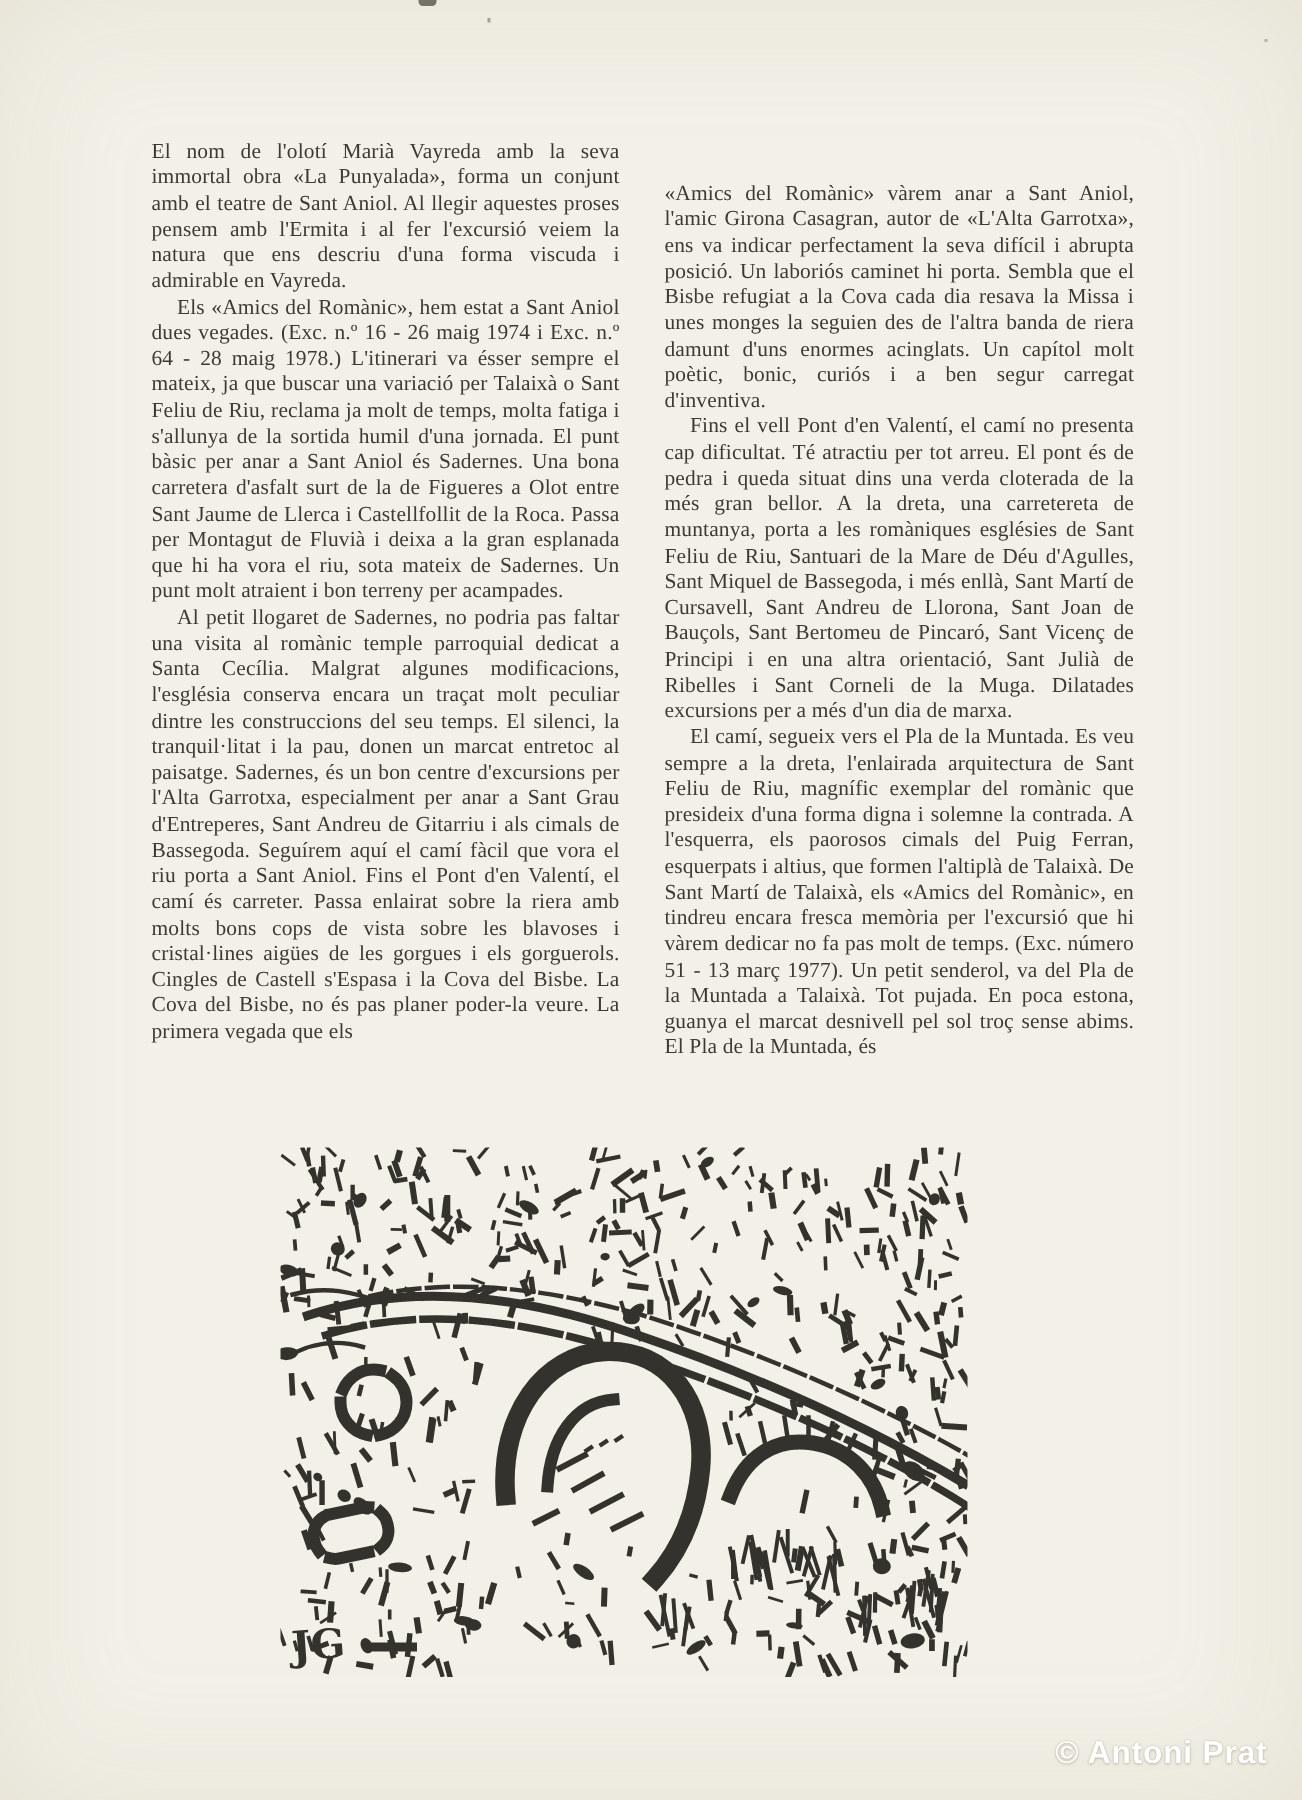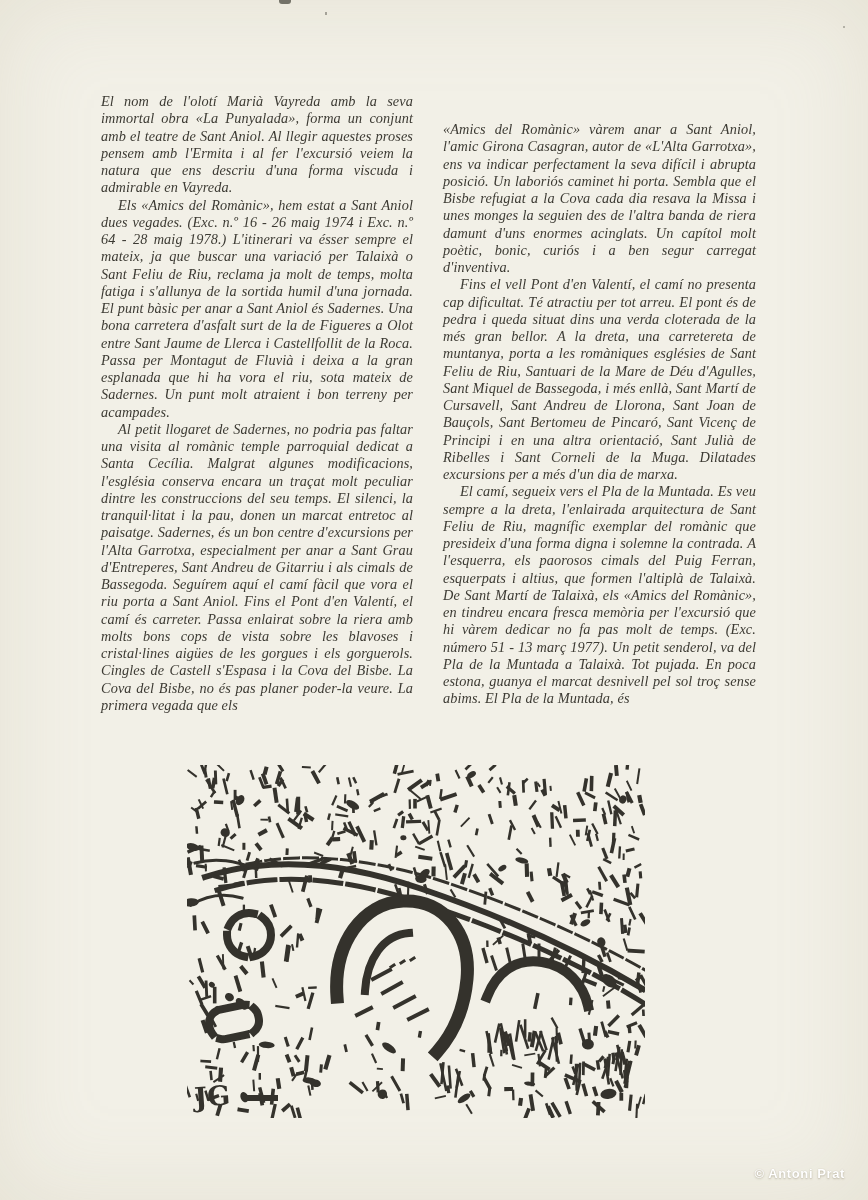--- a/index.html
+++ b/index.html
@@ -14,40 +14,39 @@
     background:linear-gradient(180deg,#f3f1e9 0%,#f2f0e7 55%,#eeeby 100%);
     background-color:#f2f0e7;
     box-shadow:inset 0 0 90px rgba(186,176,146,0.22);
   }
   .col{
     position:absolute;top:93px;
     color:#3c3a33;
     font-size:14.3px;line-height:17.25px;
     text-align:justify;
     letter-spacing:0.1px;
-    font-style:italic;
   }
   .col-left{left:101px;width:312px;}
   .col-right{left:443px;width:313px;margin-top:28px;}
   .para{margin:0;}
   .para.indent{text-indent:17px;}
   .illustration{
     position:absolute;left:187px;top:765px;width:458px;height:353px;margin:0;
   }
   .illustration svg{display:block;width:458px;height:353px;}
   .sig-text{
     font-family:"DejaVu Serif", serif;
     font-weight:bold;
     font-size:27px;
     fill:#34322c;
   }
   .credit{
     position:absolute;right:23px;bottom:19px;
     font-family:"Liberation Sans", sans-serif;
-    font-size:13px;font-weight:600;letter-spacing:0.6px;
+    font-size:21px;font-weight:600;letter-spacing:0.6px;
     color:#ffffff;
     text-shadow:0 1px 2px rgba(125,115,90,0.40), 0 0 1px rgba(125,115,90,0.30);
   }
   .speck{position:absolute;background:#4b4a40;}
   .speck.s1{left:279px;top:0;width:12px;height:4px;border-radius:0 0 3px 3px;opacity:.75;}
   .speck.s2{left:325px;top:12px;width:2px;height:3px;opacity:.45;}
   .speck.s3{left:843px;top:26px;width:2px;height:2px;opacity:.35;}
 </style>
 </head>
 <body>

